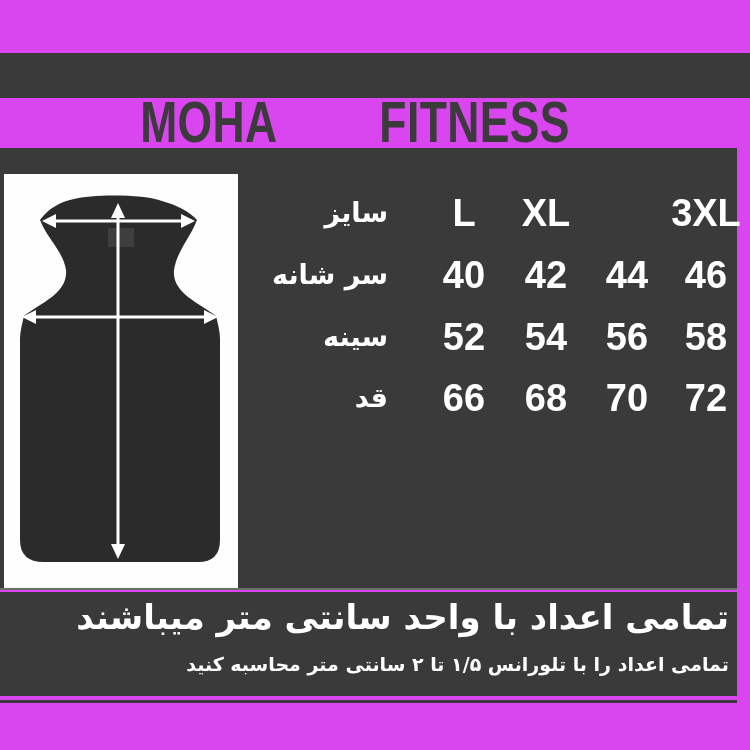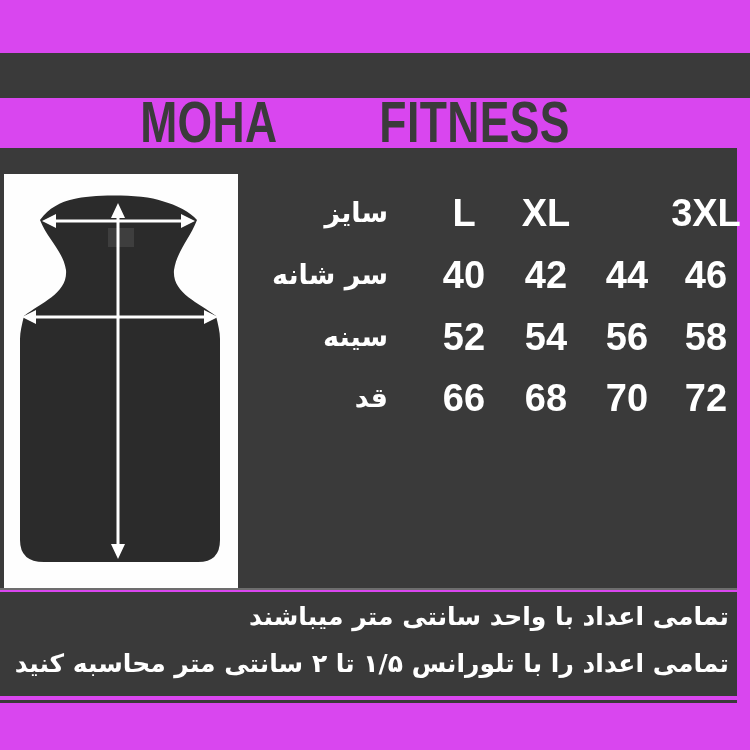--- a/index.html
+++ b/index.html
@@ -51,22 +51,22 @@
   
   .bottom-block {
     position:absolute; left:0; top:592px; width:737px; height:104px;
     background:#3a3a3a;
   }
   .note-line {
     position:absolute; left:10px; right:8px;
     color:#ffffff; font-weight:bold; text-align:right; direction:rtl;
     font-family:"DejaVu Sans", sans-serif;
   }
-  .note-1 { top:5px;  font-size:25px; line-height:40px; }
-  .note-2 { top:52px; font-size:25px; line-height:40px; }
+  .note-1 { top:5px;  font-size:34px; line-height:40px; }
+  .note-2 { top:52px; font-size:19px; line-height:40px; }
   .bottom-edge-line {
     position:absolute; left:0; top:700px; width:737px; height:3px;
     background:#3a3a3a;
   }
 </style>
 </head>
 <body>
 
 <div class="page">
 

